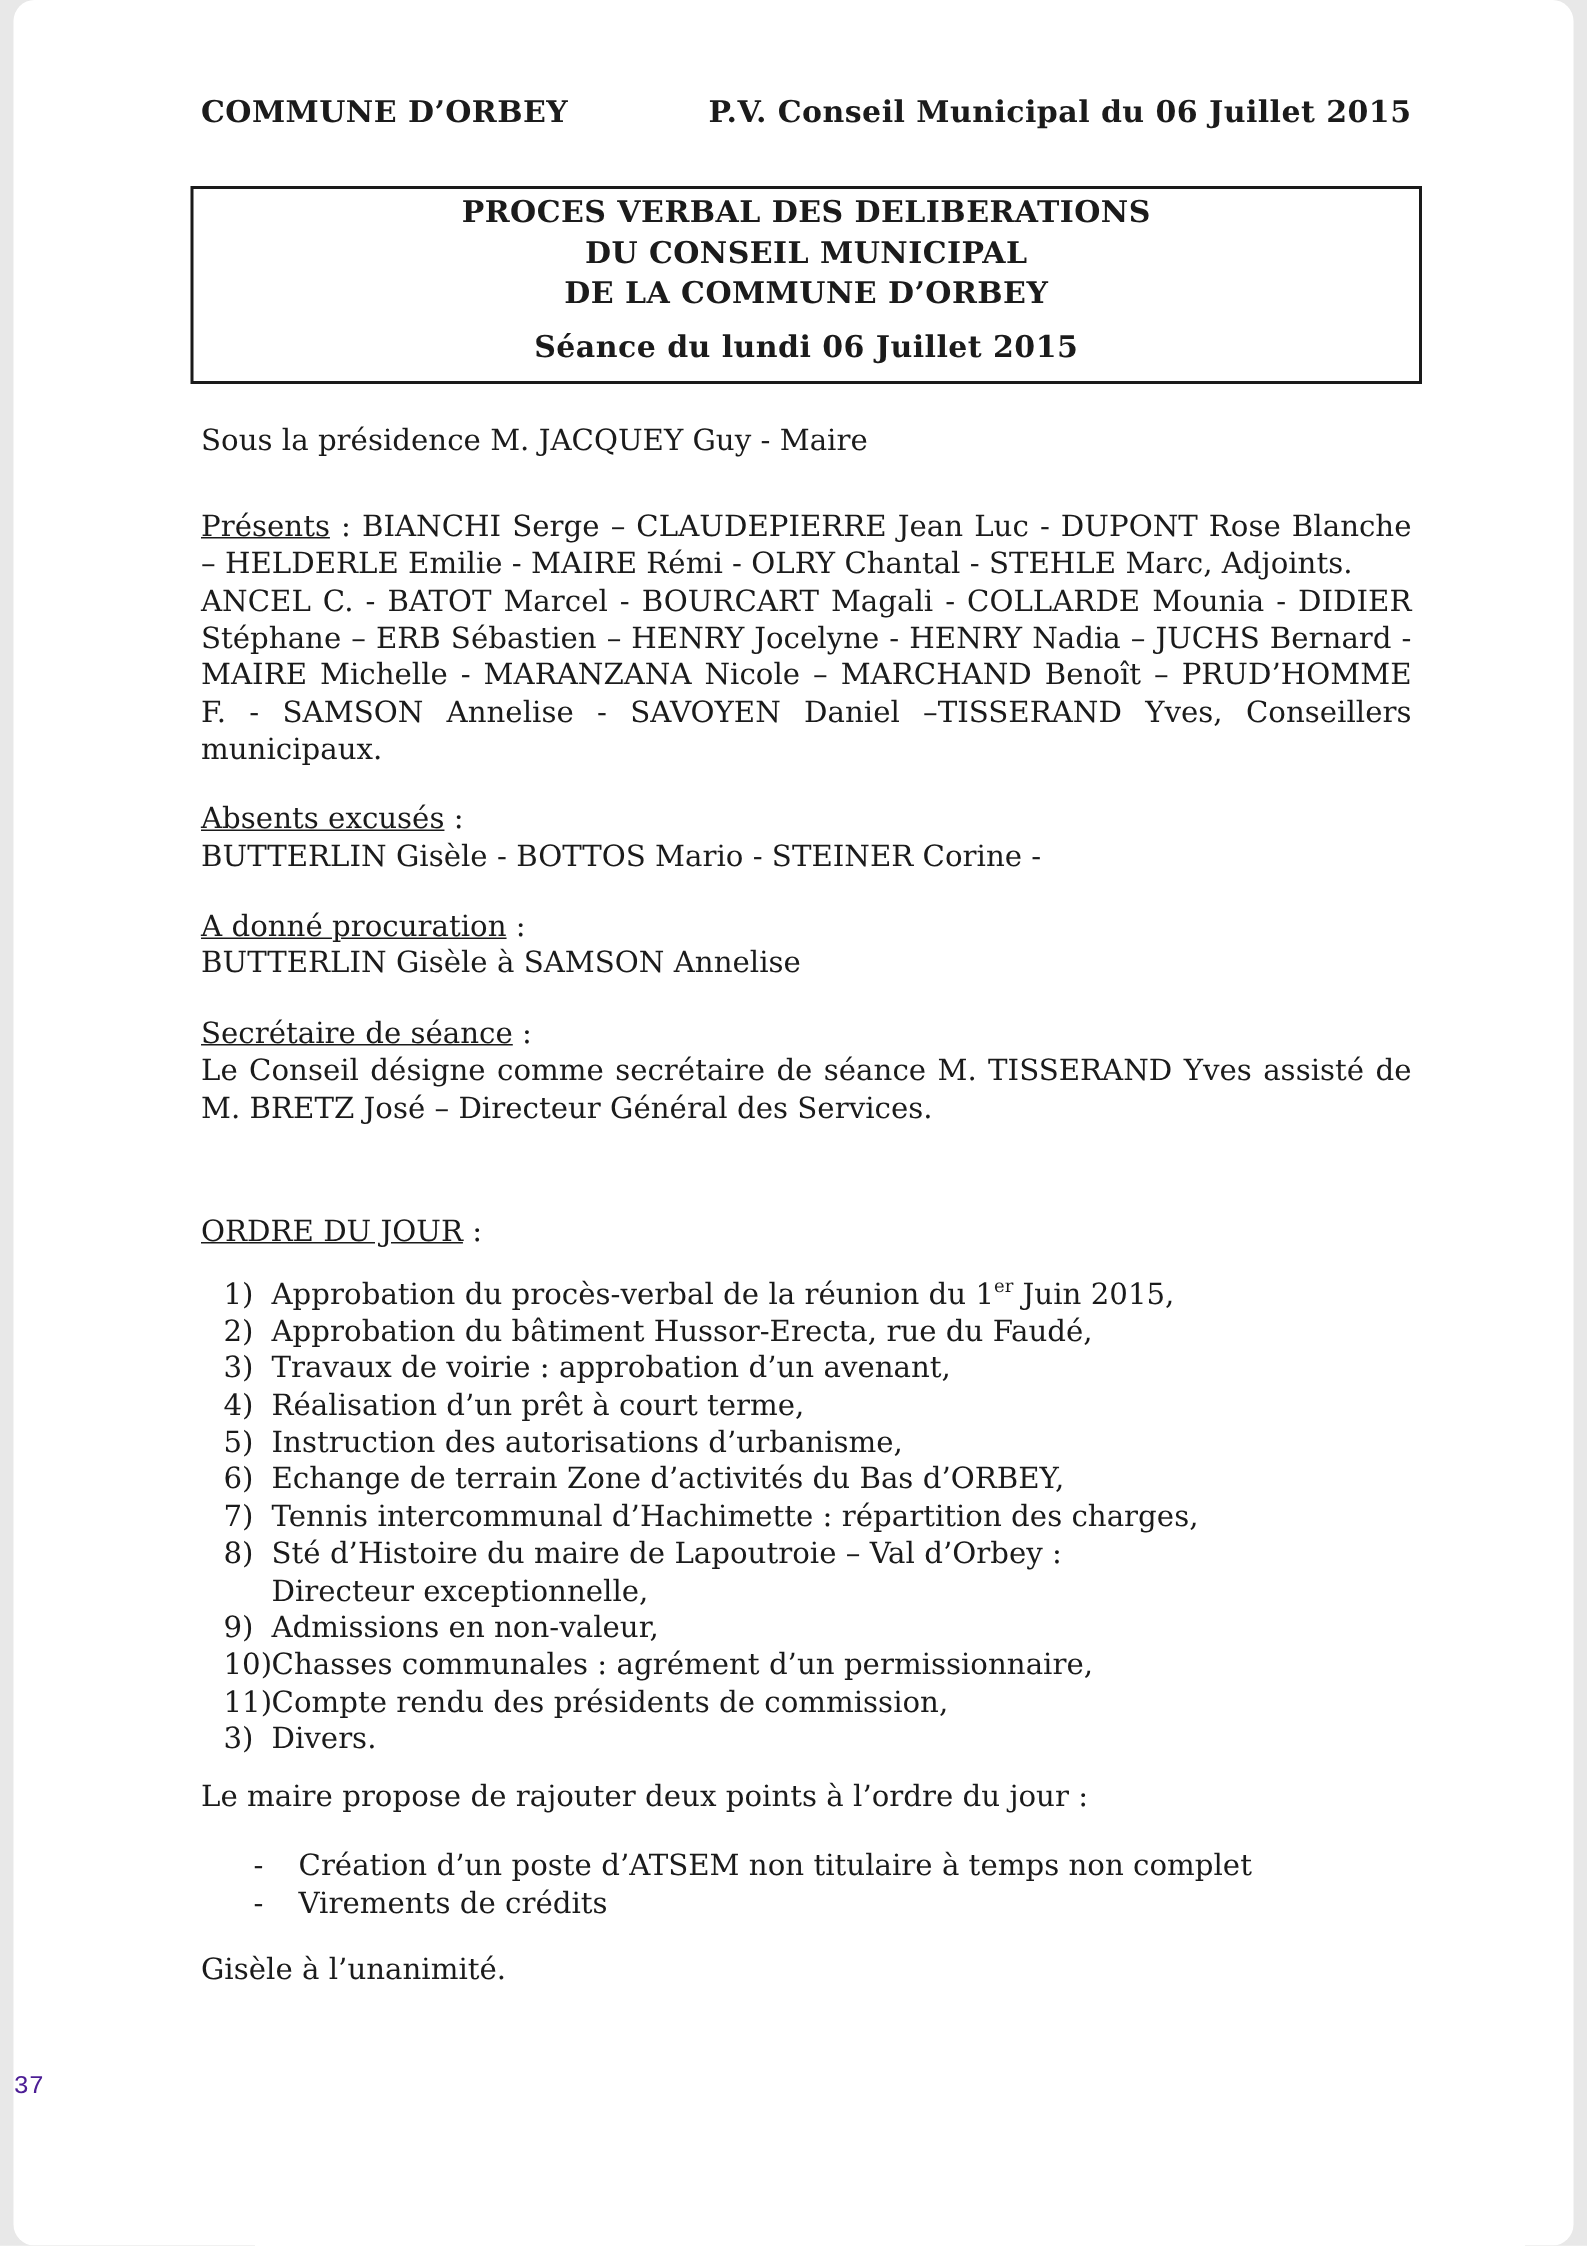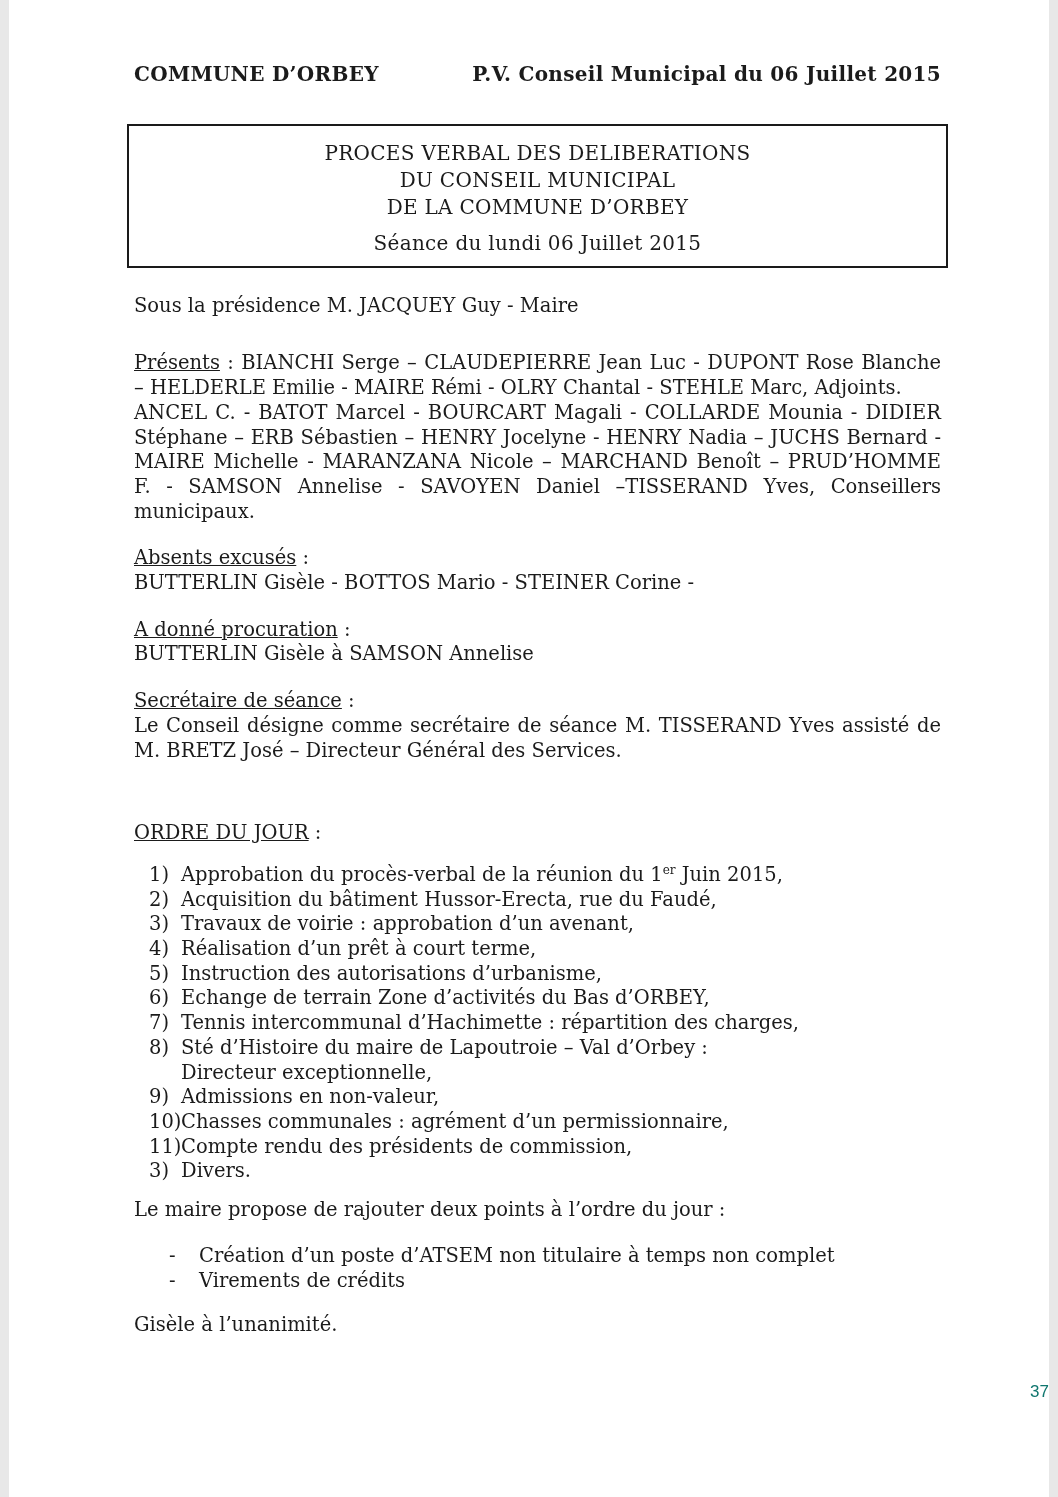--- a/index.html
+++ b/index.html
@@ -8,42 +8,43 @@
     position: relative;
     width: 1040px;
     height: 1497px;
     margin: 0 auto;
     background: #ffffff;
     font-family: "DejaVu Serif", serif;
     font-size: 19.5px;
     line-height: 24.7px;
     color: #1b1b1b;
     overflow: hidden;
+    border-radius: 14px;
   }
   .content {
     position: absolute;
     left: 125px;
     top: 62px;
     width: 807px;
   }
   .doc-header {
     display: flex;
     justify-content: space-between;
     align-items: baseline;
     font-weight: bold;
     font-size: 20px;
     letter-spacing: 0.3px;
     margin-bottom: 37px;
   }
   .title-box {
     border: 2px solid #1a1a1a;
     margin: 0 -7px 26px -7px;
-    padding: 14px 10px 9px 10px;
+    padding: 2px 10px 9px 10px;
     text-align: center;
-    font-weight: normal;
+    font-weight: bold;
     font-size: 20px;
     line-height: 27px;
     letter-spacing: 0.3px;
   }
   .session { margin-top: 9px; }
   p { margin: 0; }
   .just { text-align: justify; }
   .u { text-decoration: underline; }
   .mb { margin-bottom: 22px; }
   .presidency { margin-bottom: 33px; }
@@ -68,24 +69,24 @@
   .dli {
     display: grid;
     grid-template-columns: 30px 1fr;
     margin-left: 35px;
   }
   .page-num {
     position: absolute;
     top: 1380px;
     left: 0;
     width: 100%;
-    text-align: right;
-    font-family: Liberation Sans, sans-serif;
+    text-align: left;
+    font-family: Liberation Mono, monospace;
     font-size: 17px;
-    color: #0f766e;
+    color: #4c1d95;
   }
 </style>
 </head>
 <body>
 
 <div class="page">
   <div class="content">
 
     <div class="doc-header">
       <div>COMMUNE D’ORBEY</div>
@@ -121,21 +122,21 @@
 
     <p class="ordre"><span class="u">ORDRE DU JOUR</span><span> :</span></p>
 
     <div class="agenda-list">
       <div class="li">
           <div class="marker">1)</div>
           <div><span>Approbation du procès-verbal de la réunion du 1</span><sup>er</sup><span> Juin 2015,</span></div>
         </div>
       <div class="li">
           <div class="marker">2)</div>
-          <div><span>Acquisition du bâtiment Hussor-Erecta, rue du Faudé,</span></div>
+          <div><span>Approbation du bâtiment Hussor-Erecta, rue du Faudé,</span></div>
         </div>
       <div class="li">
           <div class="marker">3)</div>
           <div><span>Travaux de voirie : approbation d’un avenant,</span></div>
         </div>
       <div class="li">
           <div class="marker">4)</div>
           <div><span>Réalisation d’un prêt à court terme,</span></div>
         </div>
       <div class="li">

